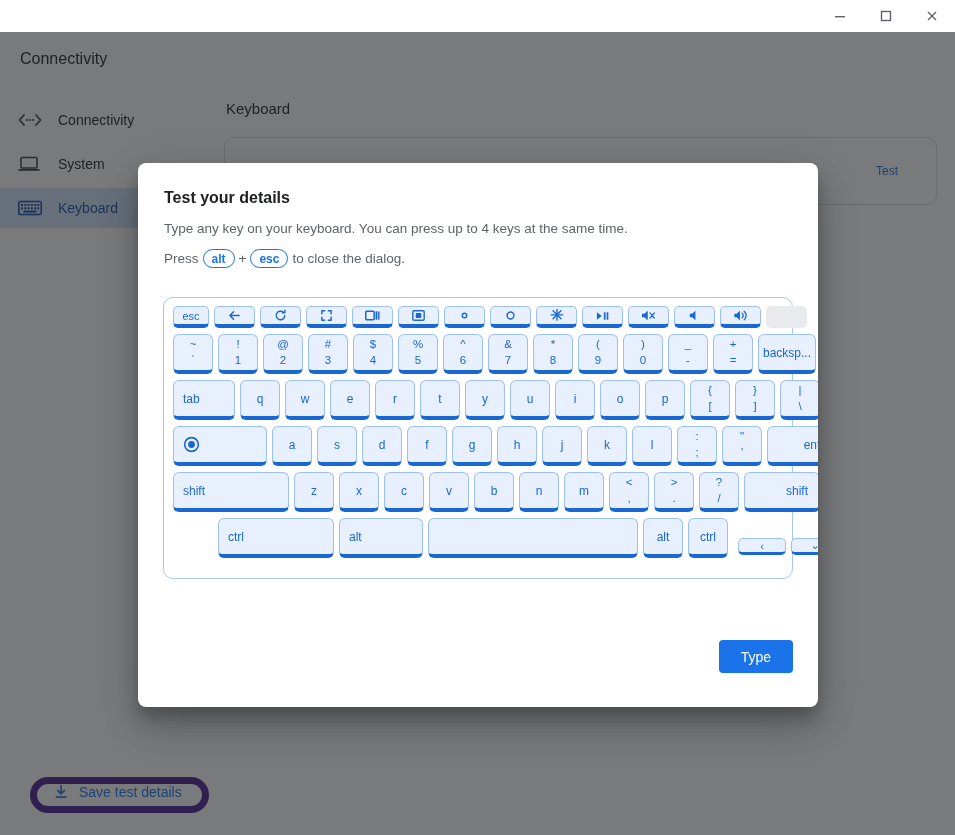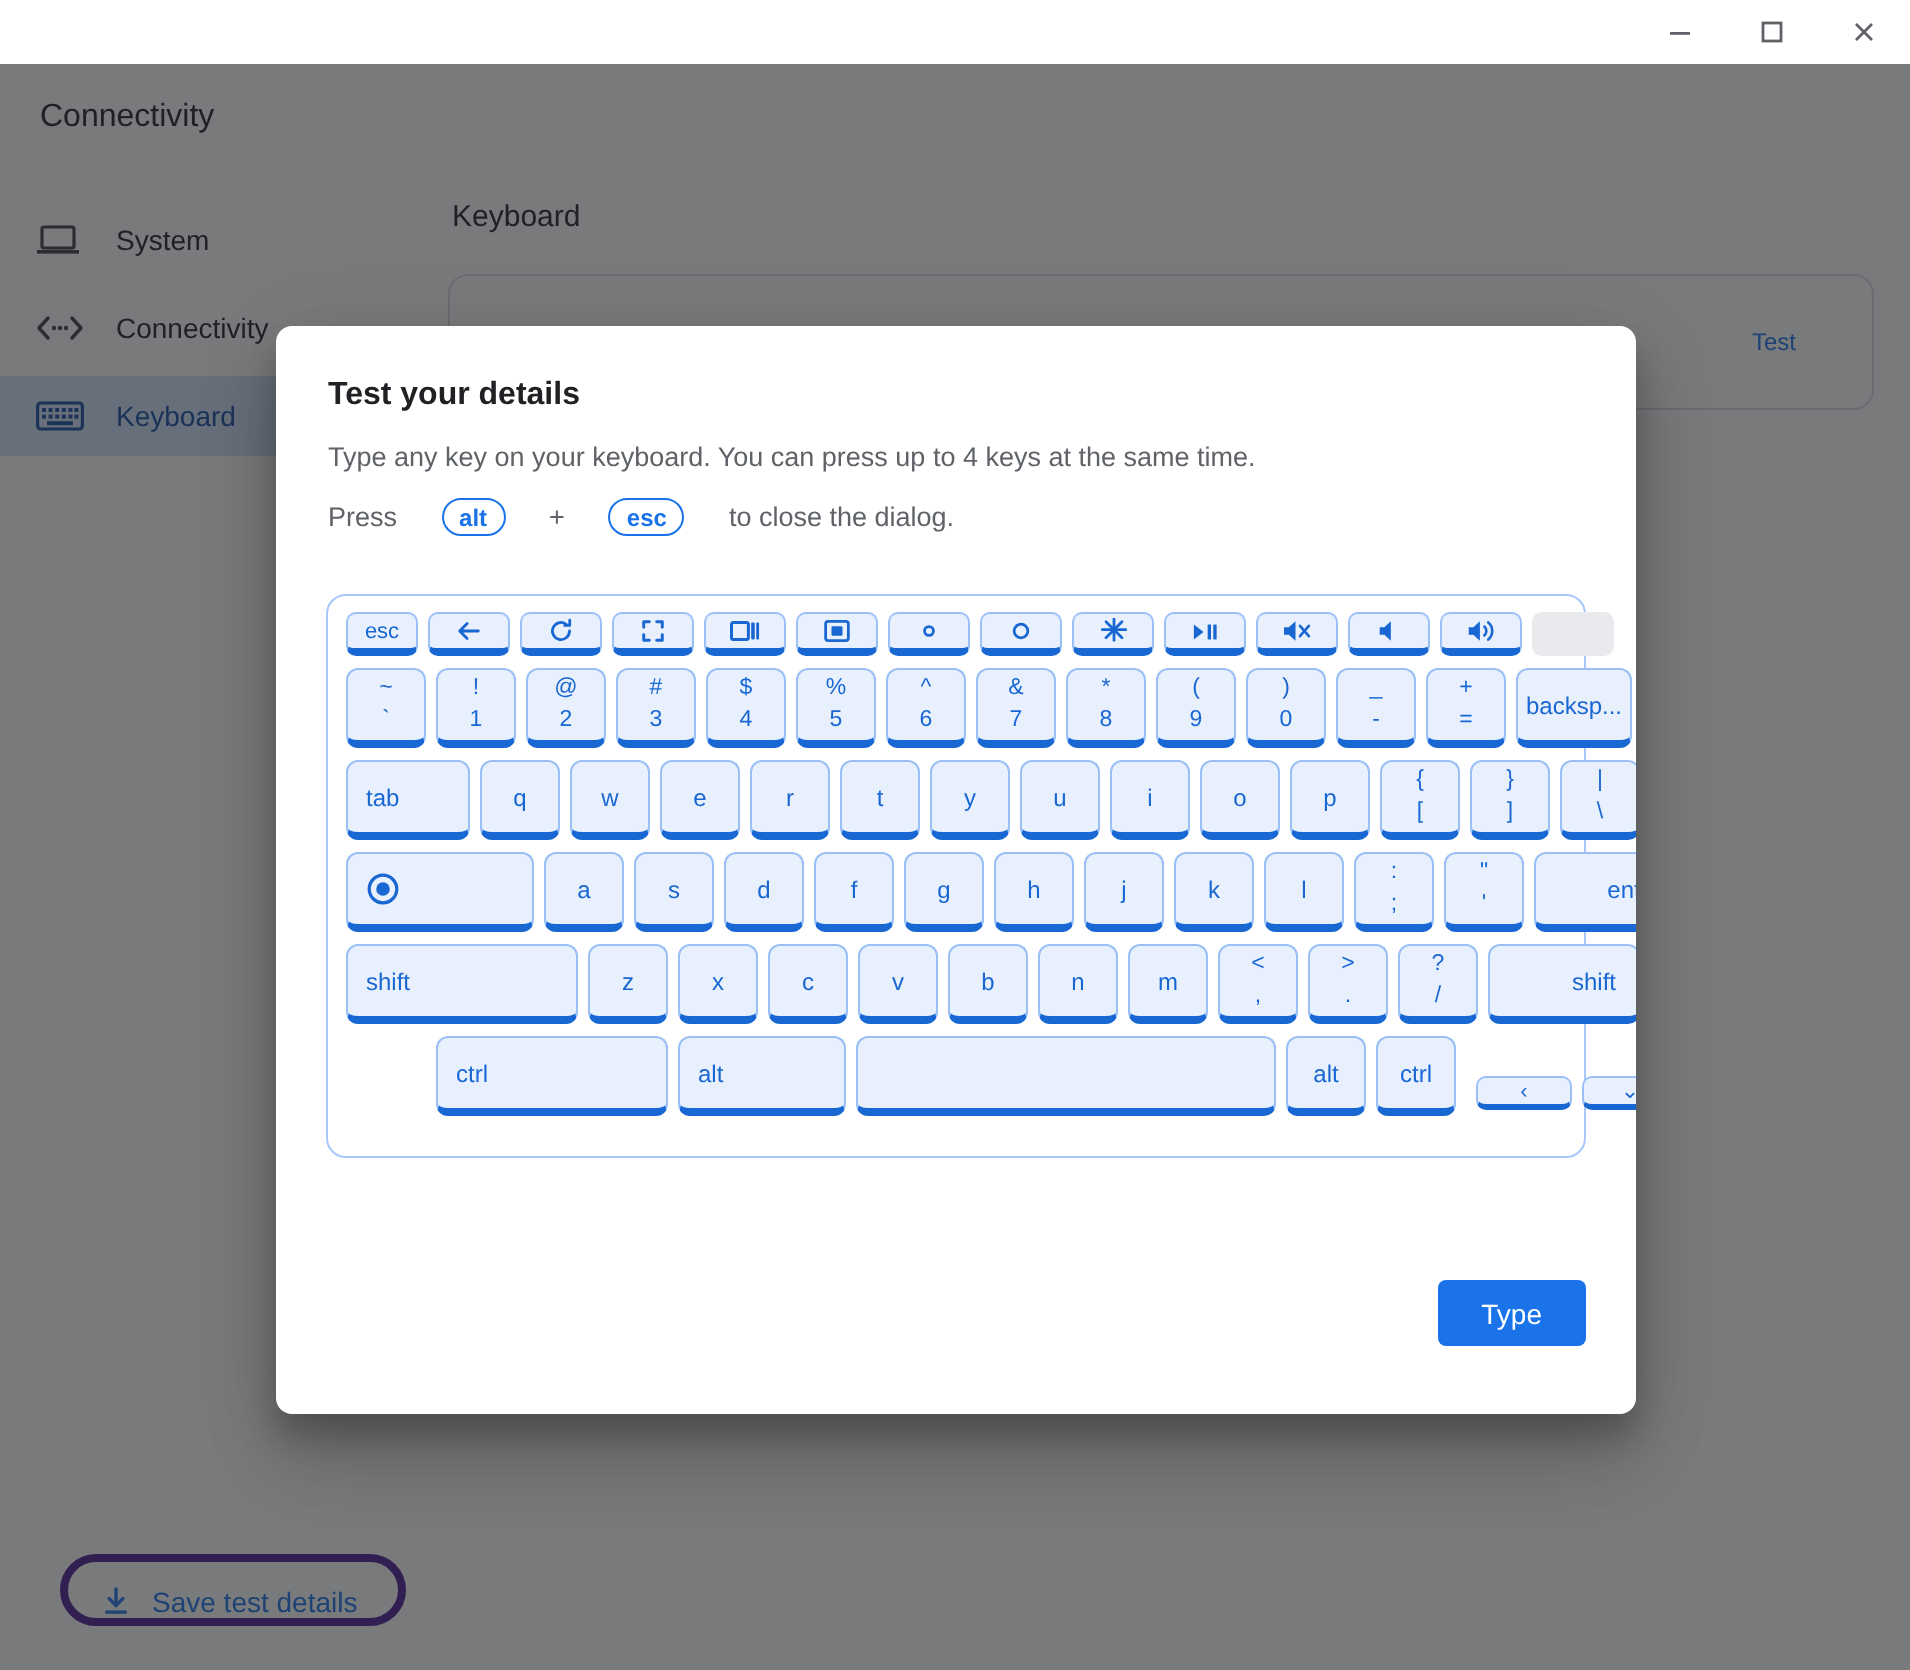--- a/index.html
+++ b/index.html
@@ -51,23 +51,23 @@
     display: flex; align-items: center; justify-content: flex-end;
     padding-right: 22px; background: #fff;
   }
   .test-btn {
     color: #1a73e8; font-size: 12px; font-weight: 500;
     padding: 8px 16px; border-radius: 4px;
   }
 
   .save-btn {
     position: absolute; left: 30px; top: 745px;
-    display: flex; align-items: flex-end; gap: 10px;
+    display: flex; align-items: flex-start; gap: 10px;
     height: 36px; padding: 0 20px 0 16px;
-    border: 4px solid #4c1d95; border-radius: 18px;
+    border: 7px solid #4c1d95; border-radius: 18px;
     font-size: 14px; font-weight: 500; color: #1a73e8; background: #fff;
   }
   .save-btn svg { display:block; }
 
   
   .scrim {
     position: absolute; top: 32px; left: 0; width: 955px; height: 803px;
     background: rgba(32,33,36,0.60);
   }
 
@@ -82,21 +82,21 @@
     position: absolute; left: 26px; top: 26px;
     font-size: 16px; font-weight: 700; color: #202124;
   }
   .dlg-sub {
     position: absolute; left: 26px; top: 58px; width: 620px;
     font-size: 13.5px; color: #5f6368;
   }
   .dlg-press {
     position: absolute; left: 26px; top: 86px;
     font-size: 13.5px; color: #5f6368;
-    display: flex; align-items: center; gap: 22px; justify-content: space-between;
+    display: flex; align-items: center; gap: 4px; justify-content: space-between;
   }
   .pill {
     display: inline-flex; align-items: center; justify-content: center;
     border: 1px solid #1a73e8; color: #1a73e8; border-radius: 11px;
     font-size: 12px; font-weight: 700; height: 19px; padding: 0 8px;
   }
 
   
   .kb {
     position: absolute; left: 25px; top: 134px; width: 630px; height: 282px;
@@ -170,37 +170,37 @@
       </svg>
   </div>
 </div>
 
 <div class="app">
   <div class="app-title">Connectivity</div>
 
   <div class="sidebar">
     <div class="side-item">
       <span class="sicon">
-        <svg width="22" height="16" viewBox="0 0 22 16">
-            <rect x="3" y="1.5" width="16" height="10.5" rx="1" fill="none" stroke="currentColor" stroke-width="1.6"></rect>
-            <rect x="0.5" y="13" width="21" height="1.8" fill="currentColor"></rect>
-          </svg>
-      </span>
-      <span>System</span>
-    </div>
-    <div class="side-item">
-      <span class="sicon">
         <svg width="24" height="14" viewBox="0 0 24 14">
             <path d="M6 2 L1.5 7 L6 12 M18 2 L22.5 7 L18 12" fill="none" stroke="currentColor" stroke-width="1.7" stroke-linecap="round" stroke-linejoin="round"></path>
             <circle cx="9" cy="7" r="1.1" fill="currentColor"></circle>
             <circle cx="12" cy="7" r="1.1" fill="currentColor"></circle>
             <circle cx="15" cy="7" r="1.1" fill="currentColor"></circle>
           </svg>
       </span>
       <span>Connectivity</span>
+    </div>
+    <div class="side-item">
+      <span class="sicon">
+        <svg width="22" height="16" viewBox="0 0 22 16">
+            <rect x="3" y="1.5" width="16" height="10.5" rx="1" fill="none" stroke="currentColor" stroke-width="1.6"></rect>
+            <rect x="0.5" y="13" width="21" height="1.8" fill="currentColor"></rect>
+          </svg>
+      </span>
+      <span>System</span>
     </div>
     <div class="side-item selected">
       <span class="sicon">
         <svg width="24" height="16" viewBox="0 0 24 16">
             <rect x="0.8" y="1.5" width="22.4" height="13" rx="1.6" fill="none" stroke="currentColor" stroke-width="1.6"></rect>
             <g fill="currentColor">
               <rect x="3" y="4" width="2" height="2"></rect>
               <rect x="6.3" y="4" width="2" height="2"></rect>
               <rect x="9.6" y="4" width="2" height="2"></rect>
               <rect x="12.9" y="4" width="2" height="2"></rect>

